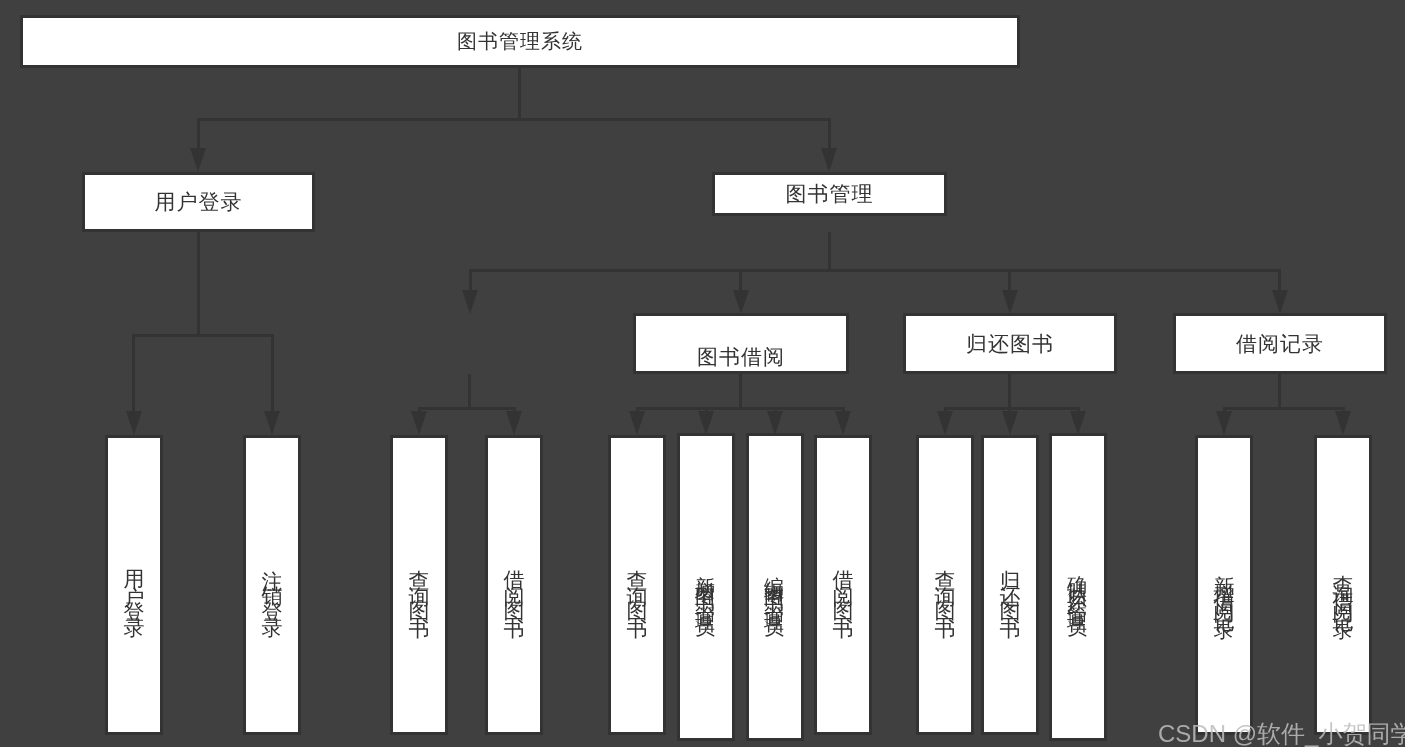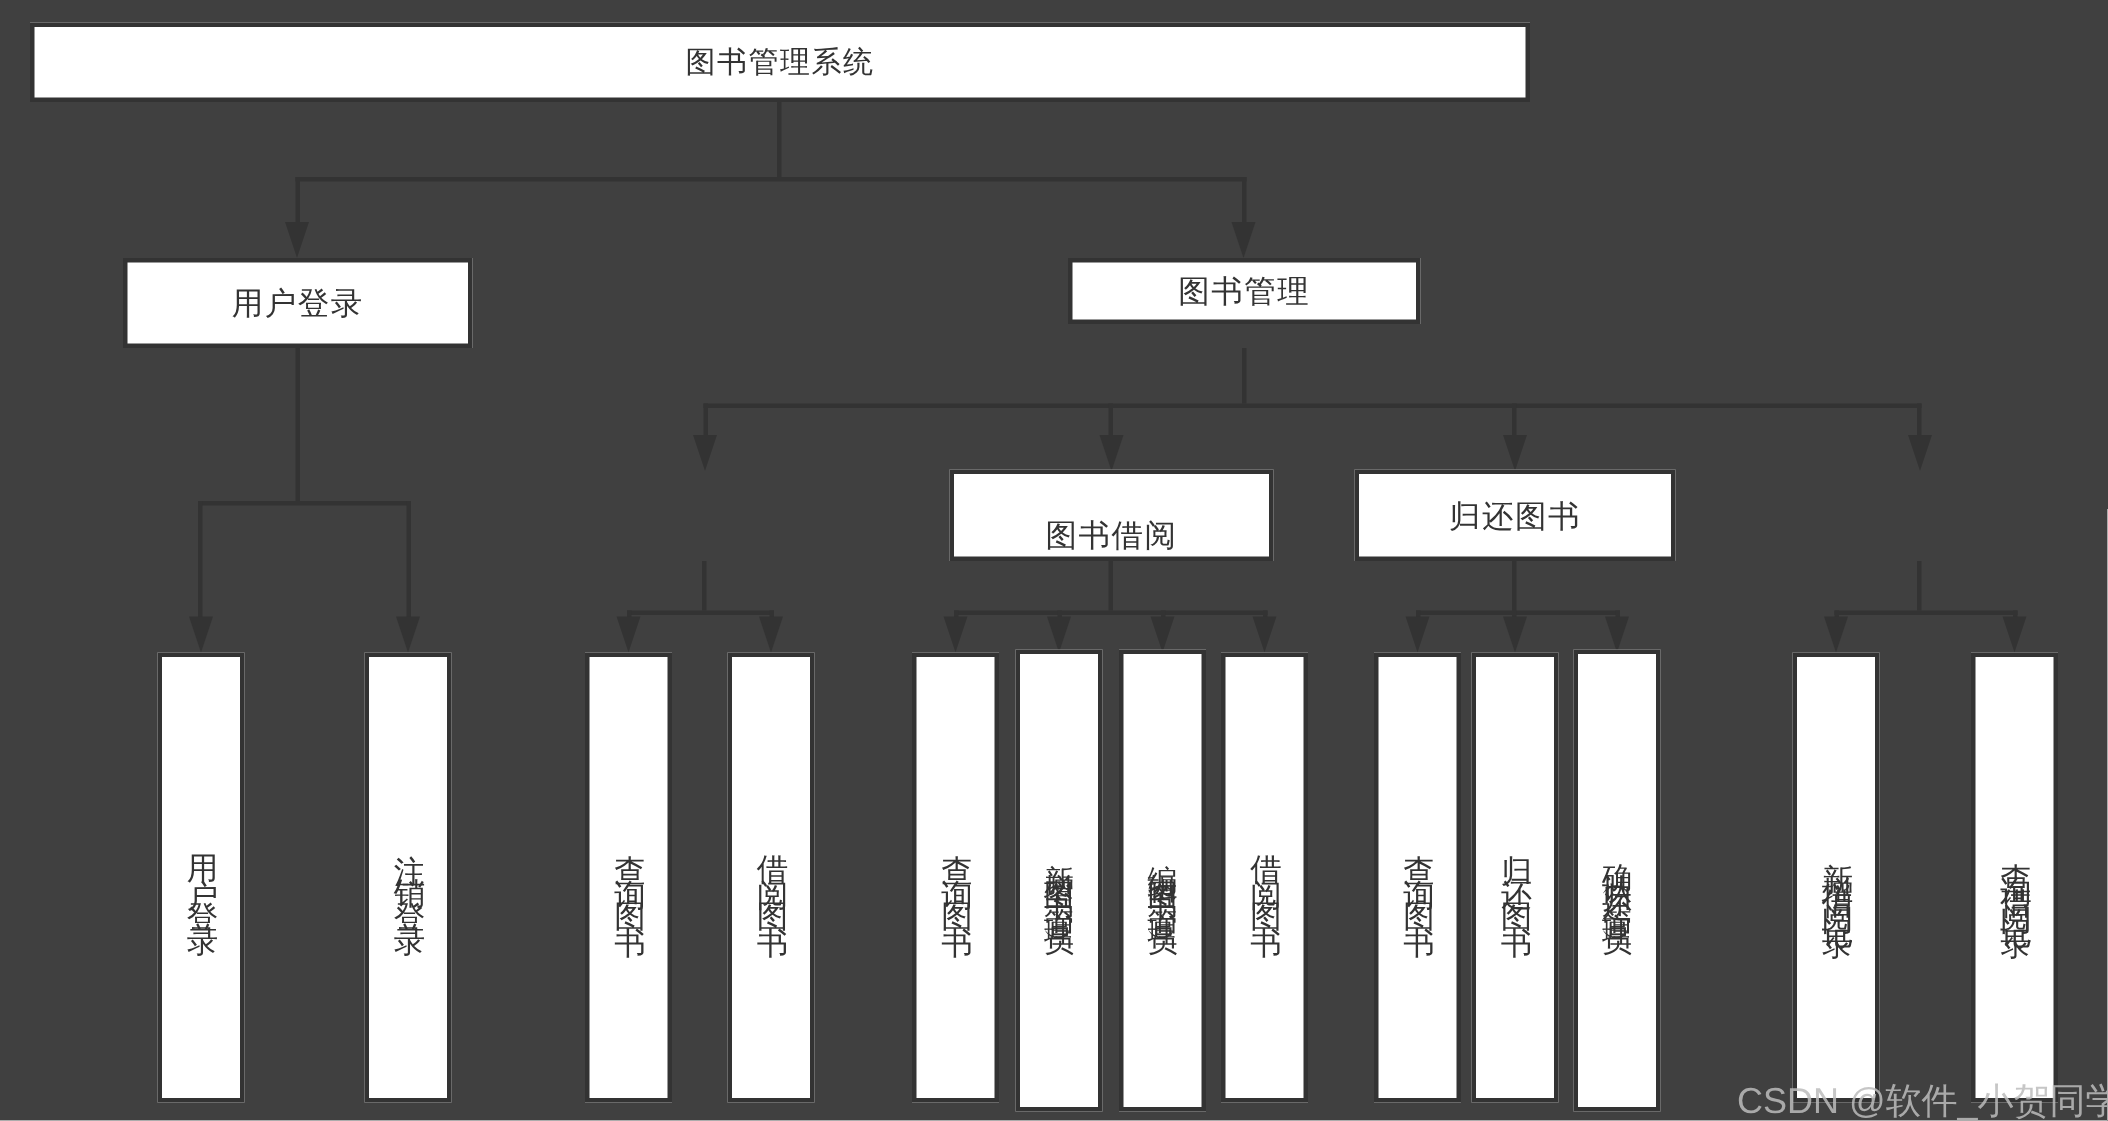--- a/index.html
+++ b/index.html
@@ -72,20 +72,23 @@
   <div class="vline" style="left:1008px; top:269px; height:23px;"></div>
   <div class="arrow-down" style="left:1002px; top:290px;"></div>
   <div class="vline" style="left:1278px; top:269px; height:23px;"></div>
   <div class="arrow-down" style="left:1272px; top:290px;"></div>
 
   <div class="box" style="left:633px; top:313px; width:216px; height:61px;align-items:flex-end;">
     <span>图书借阅</span>
   </div>
   <div class="box" style="left:903px; top:313px; width:214px; height:61px;">
     <span>归还图书</span>
+  </div>
+  <div class="box" style="left:1173px; top:313px; width:214px; height:61px;">
+    <span>借阅记录</span>
   </div>
 
   <div class="vline" style="left:468px; top:374px; height:33px;"></div>
   <div class="hline" style="left:418px; top:407px; width:98px;"></div>
   <div class="vline" style="left:418px; top:407px; height:8px;"></div>
   <div class="arrow-down" style="left:411px; top:411px;"></div>
   <div class="vline" style="left:513px; top:407px; height:8px;"></div>
   <div class="arrow-down" style="left:506px; top:411px;"></div>
 
   <div class="vline" style="left:739px; top:374px; height:33px;"></div>

